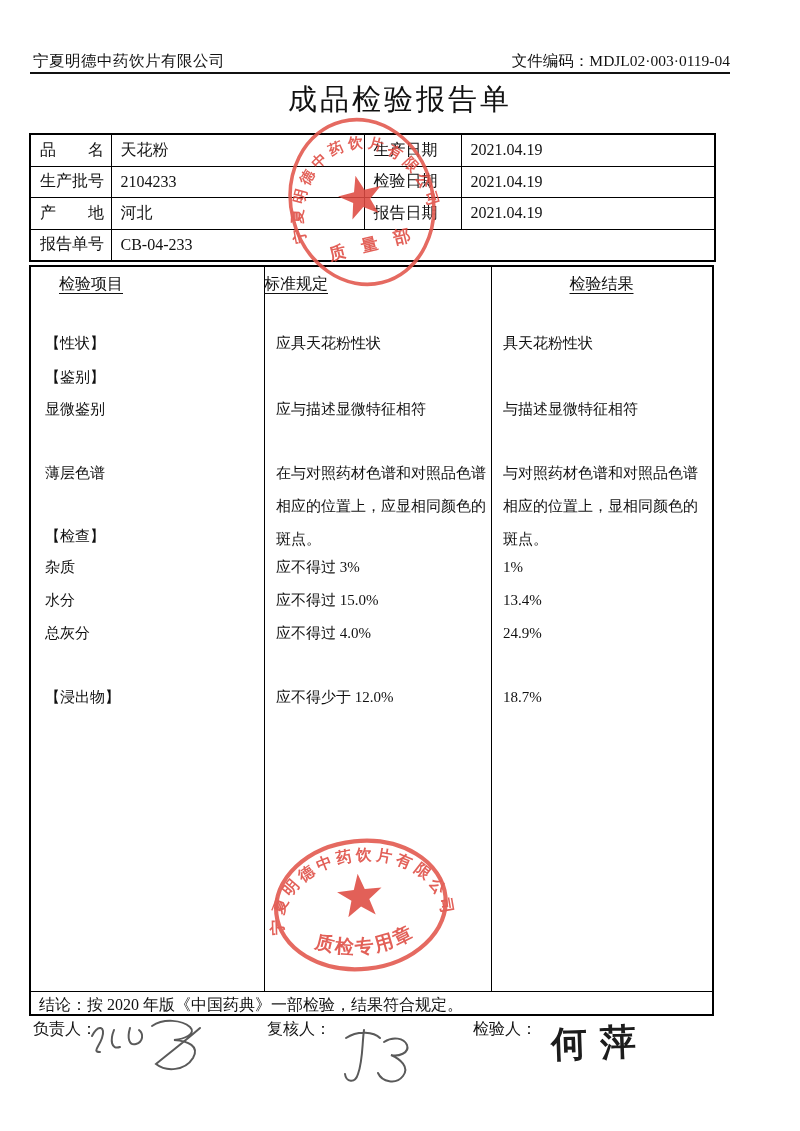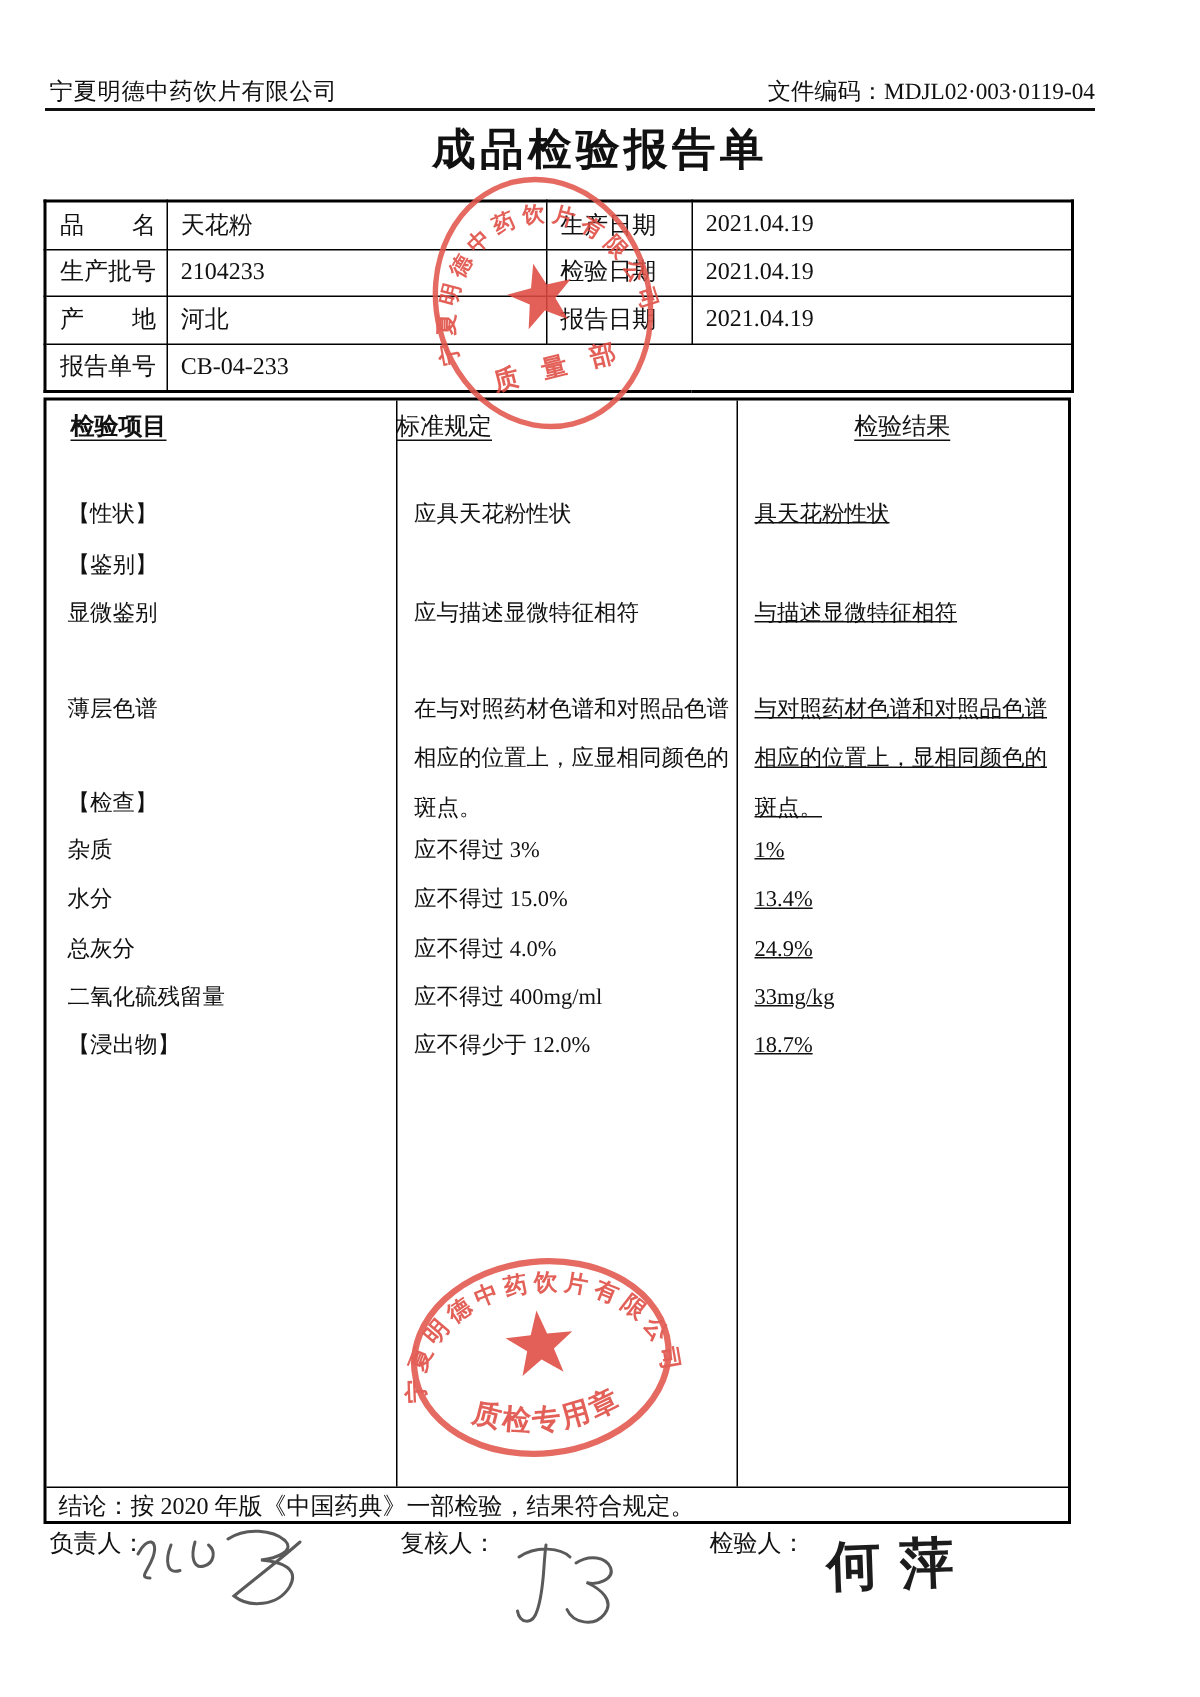--- a/index.html
+++ b/index.html
@@ -7,37 +7,37 @@
     width:800px;height:1131px;position:relative;background:#ffffff;
     font-family:"Liberation Serif","DejaVu Serif",serif;color:#111;
     overflow:hidden;
   }
   .abs{position:absolute;}
   
   .hdr-company{left:33px;top:51px;font-size:15.5px;letter-spacing:.5px;}
   .hdr-code{right:70px;top:51px;font-size:15.5px;}
   .hdr-rule{left:30px;top:72px;width:700px;height:2px;background:#111;}
   
-  .title{left:0;top:80px;width:800px;text-align:center;font-size:29px;font-weight:bold;letter-spacing:3px;}
+  .title{left:0;top:80px;width:800px;text-align:center;font-size:29px;font-weight:normal;letter-spacing:3px;}
   
   table.info{position:absolute;left:29px;top:133px;width:685px;border-collapse:collapse;table-layout:fixed;padding-left:20px;}
   table.info td{border:1px solid #000;height:30.5px;font-size:16px;padding:0 0 0 9px;vertical-align:middle;white-space:nowrap;}
   table.info{border:2px solid #000;}
   
   .insp{left:29px;top:265px;width:685px;height:751px;border:2px solid #000;box-sizing:border-box;}
   .vline{position:absolute;top:0;width:1px;height:724px;background:#000;}
   .ihead{position:absolute;top:7px;left:0;width:100%;display:flex;font-size:16px;}
   .ihead span{text-decoration:underline;text-underline-offset:4px;}
-  .ih1{width:233px;box-sizing:border-box;padding-left:16px;font-weight:bold;}
+  .ih1{width:233px;box-sizing:border-box;padding-left:28px;}
   .ih2{width:227px;text-align:left;}
   .ih3{width:221px;text-align:center;}
   .irow{position:absolute;left:0;width:100%;display:flex;font-size:15px;line-height:21px;}
   .c1{width:233px;box-sizing:border-box;padding-left:14px;}
   .c2{width:227px;box-sizing:border-box;padding-left:12px;padding-right:4px;}
-  .c3{width:221px;box-sizing:border-box;padding-left:12px;padding-right:4px;text-decoration:underline;}
+  .c3{width:221px;box-sizing:border-box;padding-left:12px;padding-right:4px;}
   .irow.wrap{line-height:33px;margin-top:32px;}
   .concl{position:absolute;left:0;top:724px;width:100%;height:27px;border-top:1px solid #000;
          box-sizing:border-box;font-size:16px;line-height:26px;padding-left:8px;}
   
   .stamp{pointer-events:none;opacity:.88;}
   .stamp1{left:282px;top:110px;width:160px;height:184px;transform:rotate(-14deg);}
   .stamp2{left:261px;top:831px;width:200px;height:150px;transform:rotate(-6deg);}
   
   .sig-label{font-size:16px;}
   .sig-hand{font-size:36px;font-weight:bold;letter-spacing:13px;transform:rotate(-2deg);color:#1c1c1c;}
@@ -130,25 +130,20 @@
   <div class="irow" style="top:323px">
     <div class="c1">水分</div>
     <div class="c2">应不得过 15.0%</div>
     <div class="c3">13.4%</div>
   </div>
   <div class="irow" style="top:356px">
     <div class="c1">总灰分</div>
     <div class="c2">应不得过 4.0%</div>
     <div class="c3">24.9%</div>
   </div>
-  <div class="irow" style="top:388px">
-    <div class="c1">二氧化硫残留量</div>
-    <div class="c2">应不得过 400mg/ml</div>
-    <div class="c3">33mg/kg</div>
-  </div>
   <div class="irow" style="top:420px">
     <div class="c1">【浸出物】</div>
     <div class="c2">应不得少于 12.0%</div>
     <div class="c3">18.7%</div>
   </div>
 
   <div class="concl">结论：按 2020 年版《中国药典》一部检验，结果符合规定。</div>
 </div>
 
 <svg class="abs stamp stamp1" viewBox="0 0 160 184">

